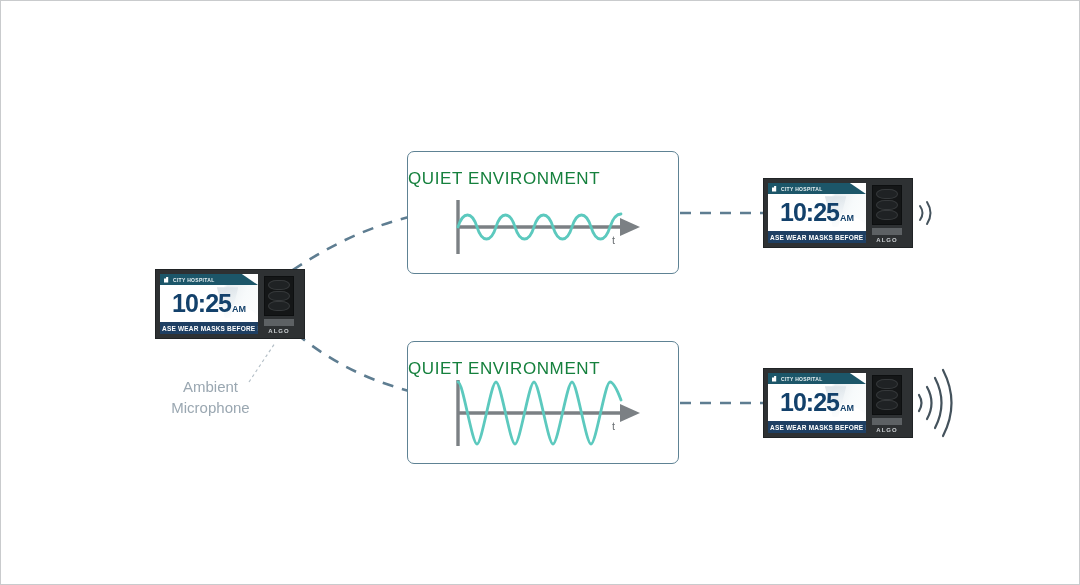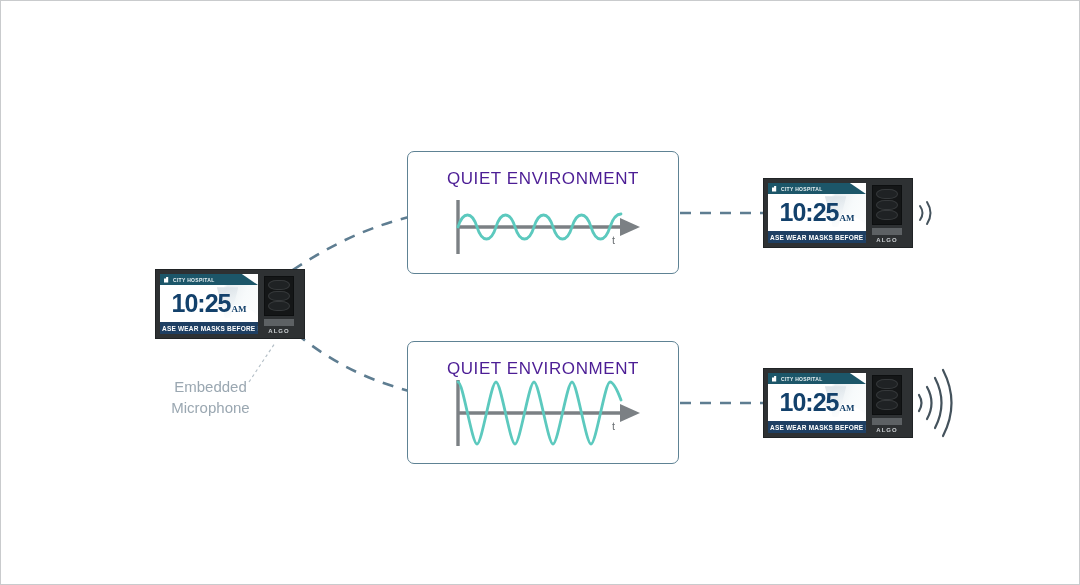--- a/index.html
+++ b/index.html
@@ -30,22 +30,22 @@
   .env-box{
     position:absolute;
     border:1.5px solid #5e8294;
     border-radius:7px;
     background:#ffffff;
     z-index:3;
     box-sizing:border-box;
   }
   .env-label{
     position:absolute;top:17px;left:0;right:0;
-    text-align:center;
-    font-size:17px;color:#4c1d95;
+    text-align:left;
+    font-size:17px;color:#15803d;
     letter-spacing:0.6px;
   }
   .env-wave{position:absolute;left:44px;top:42px;}
 
   
   .device{
     position:absolute;
     background:#2e3133;
     border:1px solid #202325;
     box-sizing:border-box;
@@ -100,21 +100,21 @@
   .dev-clockwrap{
     position:relative;z-index:2;
     flex:1;
     display:flex;align-items:center;justify-content:center;
   }
   .dev-clock{
     font-weight:bold;color:#13416b;
     letter-spacing:-1px;
     display:flex;align-items:baseline;
   }
-  .dev-clock .ampm{font-weight:bold;letter-spacing:0;font-family:Liberation Serif, serif;}
+  .dev-clock .ampm{font-weight:bold;letter-spacing:0;}
   .dev-ticker{
     position:relative;z-index:2;
     background:#1e3f63;color:#ffffff;
     font-weight:bold;
     white-space:nowrap;overflow:hidden;
     display:flex;align-items:center;
     letter-spacing:0.2px;
   }
   .dev-right{
     flex:none;
@@ -191,21 +191,21 @@
         <div class="slot" style="width:22px;height:10px;"></div>
         <div class="slot" style="width:22px;height:10px;"></div>
         <div class="slot" style="width:22px;height:10px;"></div>
       </div>
       <div class="greybar" style="width:30px;height:8px;margin-top:3px;"></div>
       <div class="algo" style="font-size:6px;margin-top:2px;width:30px;">ALGO</div>
     </div>
   </div>
 
   <div class="mic-label" style="left:152px;top:375px;width:115px;">
-    <div>Embedded</div>
+    <div>Ambient</div>
     <div>Microphone</div>
   </div>
 
   <div class="env-box" style="left:406px;top:150px;width:272px;height:123px;">
     <div class="env-label">QUIET ENVIRONMENT</div>
     <svg class="env-wave" width="190" height="66" viewBox="0 0 190 66">
       <line x1="6" y1="6" x2="6" y2="60" stroke="#7b8084" stroke-width="3.4"></line>
       <line x1="6" y1="33" x2="172" y2="33" stroke="#7b8084" stroke-width="3.4"></line>
       <polygon points="168,24 188,33 168,42" fill="#7b8084"></polygon>
       <path d="M6,33 C11,17 20,17 25,33 C30,49 39,49 44,33 C49,17 58,17 63,33 C68,49 77,49 82,33 C87,17 96,17 101,33 C106,49 115,49 120,33 C125,17 134,17 139,33 C144,49 153,49 158,33 C161,24 165,20 169,20" fill="none" stroke="#5cc9be" stroke-width="2.8" stroke-linecap="round"></path>

